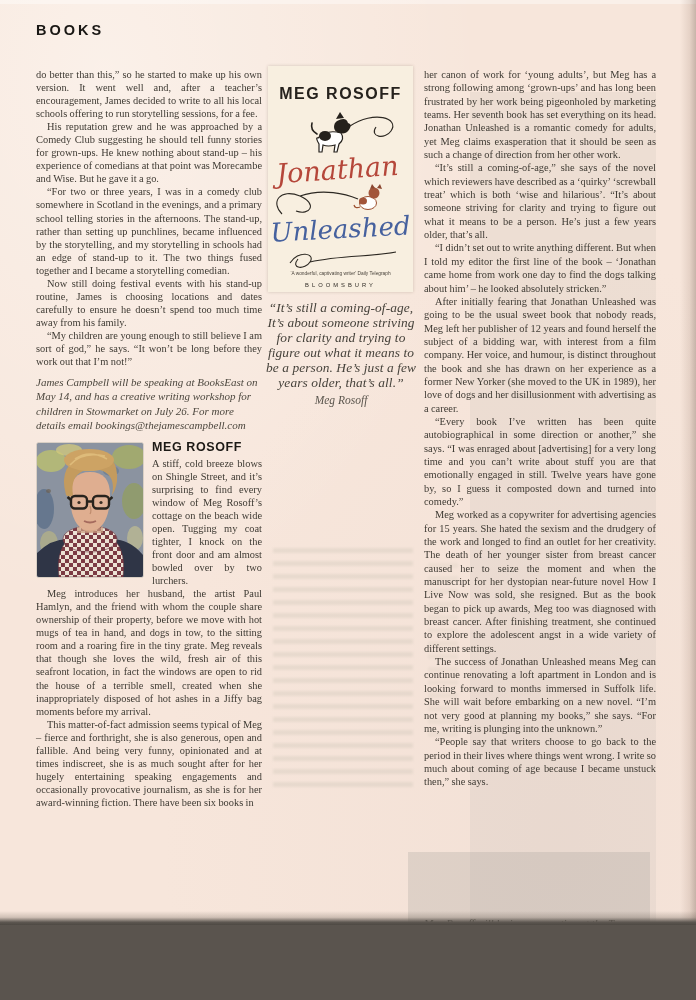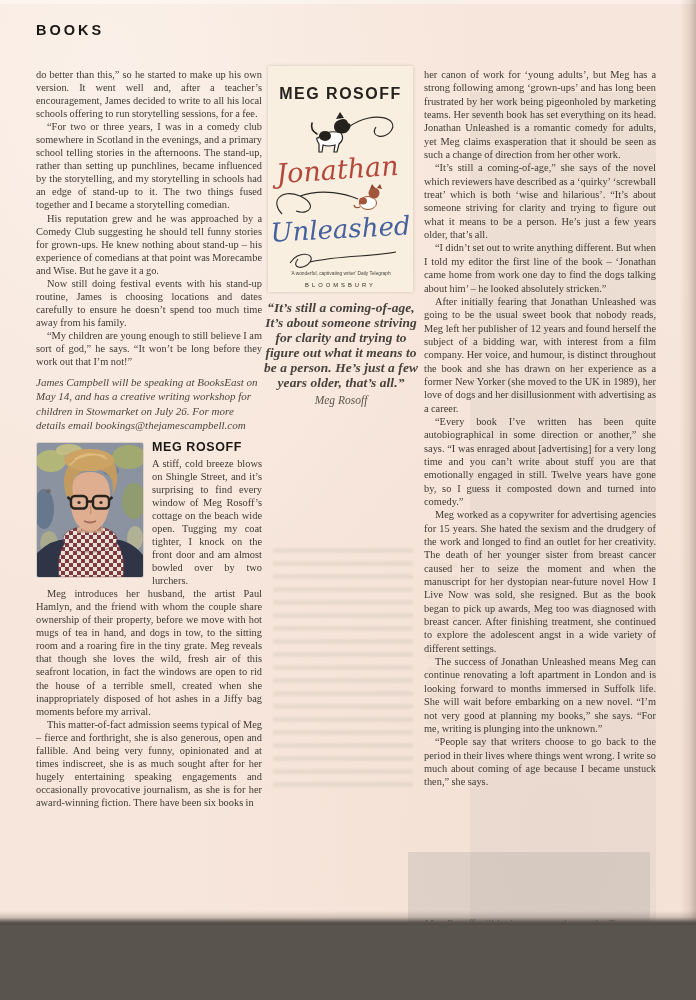--- a/index.html
+++ b/index.html
@@ -40,21 +40,21 @@
 
   .meg-heading{margin:0 0 3px 0;font-family:"Liberation Sans", sans-serif;
     font-weight:bold;font-size:12.5px;letter-spacing:0.6px;color:#1c1915;}
   .photo-frame{float:left;width:106px;height:134px;margin:2px 8px 3px 0;
     border:1px solid #d9cfc4;border-radius:3px;overflow:hidden;background:#8b93a0;}
 
   .cover{position:absolute;left:268px;top:66px;width:145px;height:226px;
     background:#f8efe0;box-shadow:0 0 3px rgba(120,100,80,0.3);}
 
   .pullquote{position:absolute;left:262px;top:300px;width:158px;text-align:center;}
-  .pullquote .pq-text{font-size:13.4px;line-height:15px;font-weight:bold;font-style:italic;
+  .pullquote .pq-text{font-size:13.4px;line-height:15px;font-weight:normal;font-style:italic;
     color:#46423b;letter-spacing:0.1px;}
   .pullquote .pq-attrib{margin-top:4px;font-style:italic;font-size:11.5px;color:#5a554d;}
 
   .page-number{position:absolute;left:36px;top:966px;
     font-family:"Liberation Sans", sans-serif;font-size:13px;color:#5e5a55;letter-spacing:1px;}
   .magazine-name{position:absolute;left:586px;top:976px;
     font-family:"Liberation Sans", sans-serif;font-size:11.5px;color:#8d8984;letter-spacing:1.5px;}
 </style>
 </head>
 <body>
@@ -64,22 +64,22 @@
   <div class="tint" style="left:470px;top:92px;width:186px;height:860px;background:rgba(172,172,166,0.13);"></div>
   <div class="tint" style="left:408px;top:852px;width:242px;height:112px;background:rgba(165,162,155,0.28);"></div>
   <div class="ghost ghost-lines" style="left:273px;top:545px;width:140px;height:245px;"></div>
   <div class="ghost ghost-lines" style="left:428px;top:560px;width:30px;height:180px;opacity:0.3;"></div>
 
   <div class="books-header">BOOKS</div>
 
   <div class="col col1">
     <div class="paras">
         <p>do better than this,” so he started to make up his own version. It went well and, after a teacher’s encouragement, James decided to write to all his local schools offering to run storytelling sessions, for a fee.</p>
+        <p>His reputation grew and he was approached by a Comedy Club suggesting he should tell funny stories for grown-ups. He knew nothing about stand-up – his experience of comedians at that point was Morecambe and Wise. But he gave it a go.</p>
         <p>“For two or three years, I was in a comedy club somewhere in Scotland in the evenings, and a primary school telling stories in the afternoons. The stand-up, rather than setting up punchlines, became influenced by the storytelling, and my storytelling in schools had an edge of stand-up to it. The two things fused together and I became a storytelling comedian.</p>
-        <p>His reputation grew and he was approached by a Comedy Club suggesting he should tell funny stories for grown-ups. He knew nothing about stand-up – his experience of comedians at that point was Morecambe and Wise. But he gave it a go.</p>
         <p>Now still doing festival events with his stand-up routine, James is choosing locations and dates carefully to ensure he doesn’t spend too much time away from his family.</p>
         <p>“My children are young enough to still believe I am sort of god,” he says. “It won’t be long before they work out that I’m not!”</p>
       </div>
     <p class="note">James Campbell will be speaking at BooksEast on May 14, and has a creative writing workshop for children in Stowmarket on July 26. For more details email bookings@thejamescampbell.com</p>
 
     <div class="meg-section">
       <div class="photo-frame">
         <svg viewBox="0 0 106 134" width="106" height="134">
           <rect width="106" height="134" fill="#8b93a0"></rect>
           <ellipse cx="14" cy="18" rx="15" ry="11" fill="#b9bd72" opacity="0.85"></ellipse>

